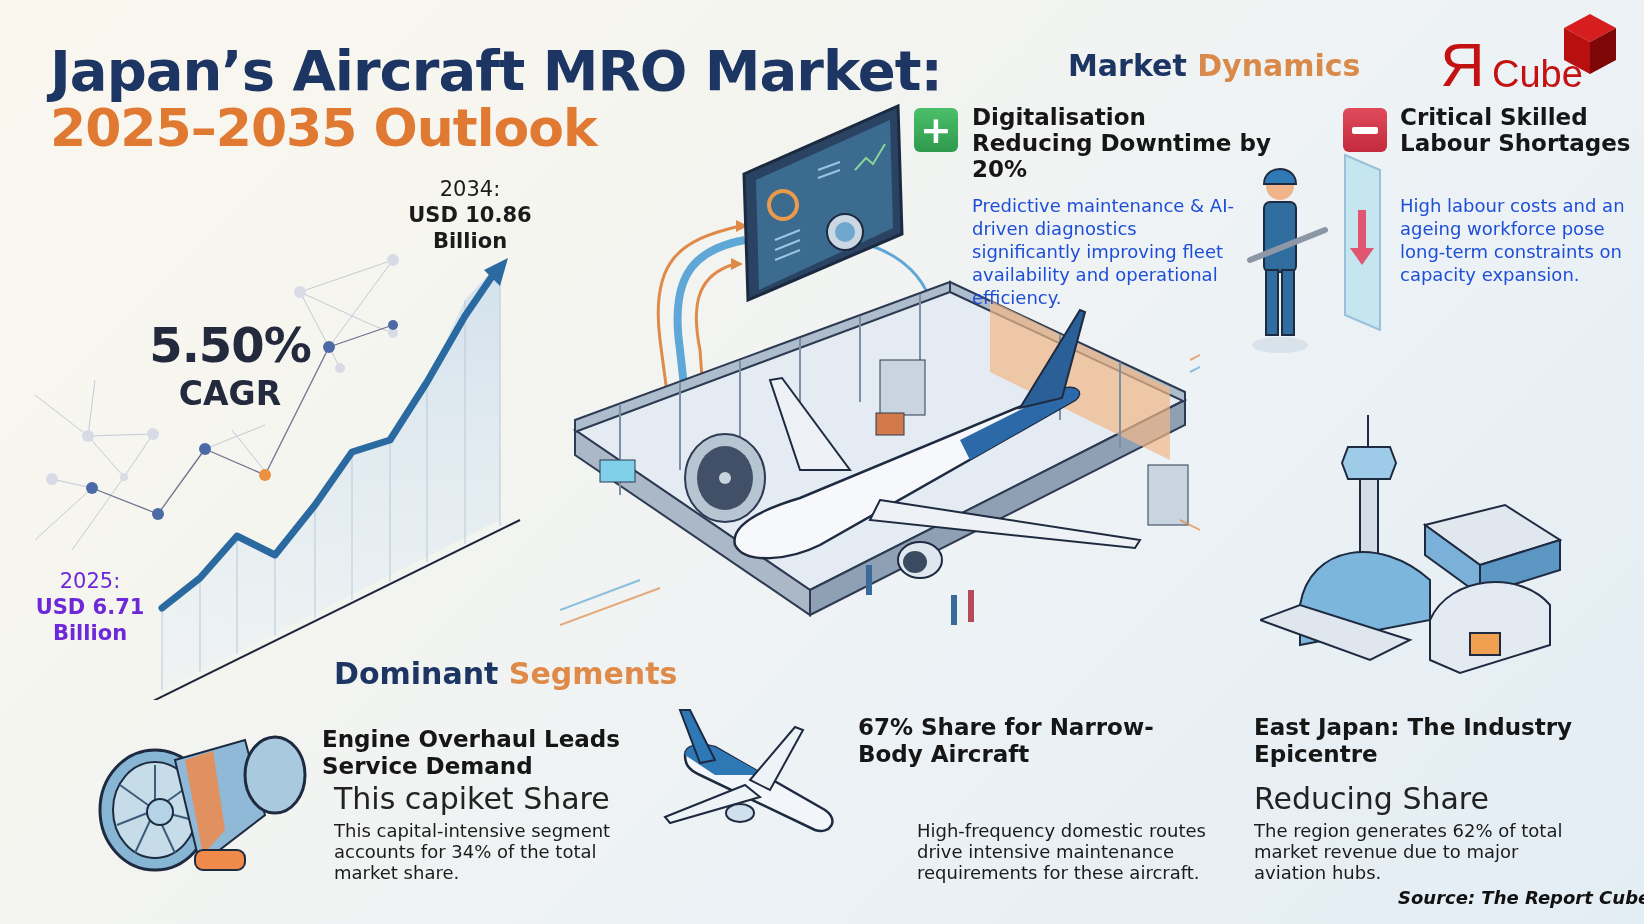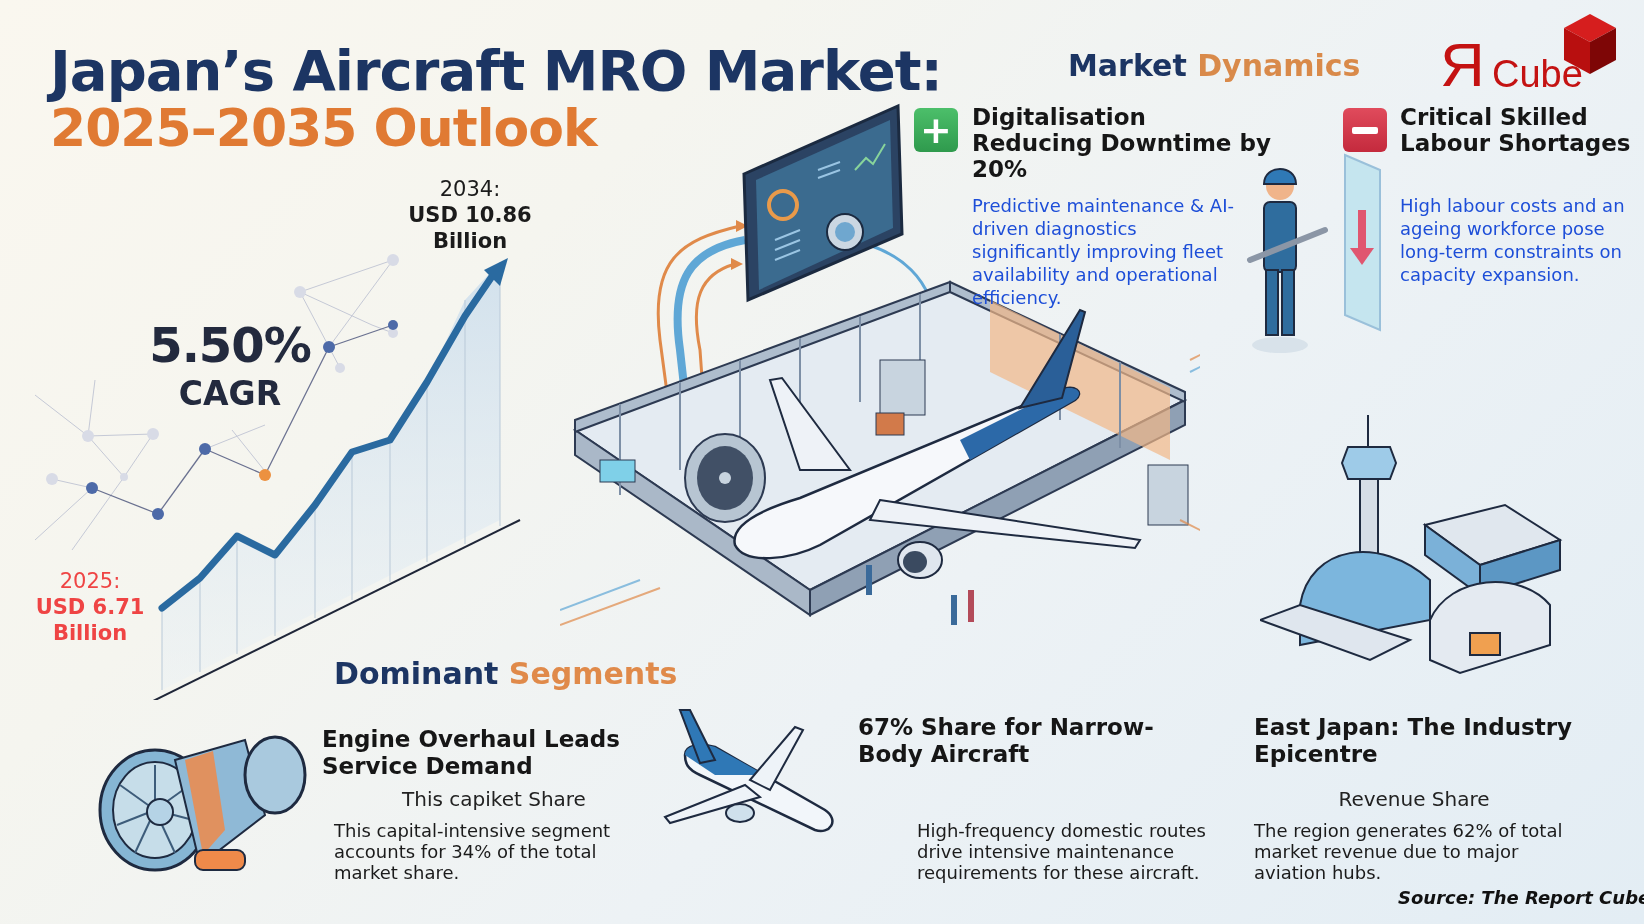--- a/index.html
+++ b/index.html
@@ -26,21 +26,21 @@
 
   
   .chart-svg { left: 0; top: 160px; }
   .label-2034 {
     left: 400px; top: 176px; width: 140px; text-align: center;
     font-size: 21px; line-height: 26px; color: #1b1b1b;
   }
   .label-2034 .val, .label-2025 .val { font-weight: 700; }
   .label-2025 {
     left: 28px; top: 568px; width: 124px; text-align: center;
-    font-size: 21px; line-height: 26px; color: #ef4444;
+    font-size: 21px; line-height: 26px; color: #6d28d9;
   }
   .cagr {
     left: 140px; top: 318px; width: 180px; text-align: center;
     color: #232a3e; font-weight: 700;
   }
   .cagr .pct { font-size: 48px; line-height: 54px; display: block; letter-spacing: -1px; }
   .cagr .lbl { font-size: 33px; line-height: 44px; display: block; }
 
   
   .md-heading {
@@ -67,21 +67,21 @@
   .dyn1-title { left: 972px; top: 104px; width: 300px; }
   .dyn1-body  { left: 972px; top: 166px; width: 270px; }
   .dyn2-title { left: 1400px; top: 104px; width: 240px; }
   .dyn2-body  { left: 1400px; top: 166px; width: 244px; }
 
   
   .seg-heading { left: 334px; top: 656px; font-size: 30px; font-weight: 700; white-space: nowrap; }
   .seg-heading .a { color: #1c3563; }
   .seg-heading .b { color: #e08a4a; }
   .seg-title { font-size: 23px; font-weight: 700; line-height: 27px; color: #161616; }
-  .seg-sub { font-size: 20px; line-height: 30px; color: #222; text-align: center; }
+  .seg-sub { font-size: 30px; line-height: 30px; color: #222; }
   .seg-body { font-size: 18px; line-height: 21px; color: #1b1b1b; }
 
   .seg1-title { left: 322px; top: 714px; width: 320px; margin-top: 12px; }
   .seg1-sub   { left: 334px; top: 784px; width: 320px; }
   .seg1-body  { left: 334px; top: 820px; width: 300px; }
 
   .seg2-title { left: 858px; top: 714px; width: 320px; }
   .seg2-body  { left: 893px; top: 820px; width: 310px; margin-left: 24px; }
 
   .seg3-title { left: 1254px; top: 714px; width: 360px; }
@@ -351,16 +351,16 @@
   <path d="M30 50 C 30 40, 45 38, 60 42 L 110 70 L 60 70 Z" fill="#2f78b6"></path>
   <polygon points="25,5 35,5 60,55 45,58" fill="#2f78b6" stroke="#1e2a40" stroke-width="2"></polygon>
   <polygon points="95,75 140,22 148,25 115,85" fill="#eef3f8" stroke="#1e2a40" stroke-width="2"></polygon>
   <polygon points="90,80 10,112 15,118 105,92" fill="#eef3f8" stroke="#1e2a40" stroke-width="2"></polygon>
   <ellipse cx="85" cy="108" rx="14" ry="9" fill="#cfe0ec" stroke="#1e2a40" stroke-width="2"></ellipse>
 </svg>
 <div class="abs seg-title seg2-title">67% Share for Narrow-Body Aircraft</div>
 <div class="abs seg-body seg2-body">High-frequency domestic routes drive intensive maintenance requirements for these aircraft.</div>
 
 <div class="abs seg-title seg3-title">East Japan: The Industry Epicentre</div>
-<div class="abs seg-sub seg3-sub">Revenue Share</div>
+<div class="abs seg-sub seg3-sub">Reducing Share</div>
 <div class="abs seg-body seg3-body">The region generates 62% of total market revenue due to major aviation hubs.</div>
 
 <div class="abs source">Source: The Report Cube</div>
 
 </body></html>

